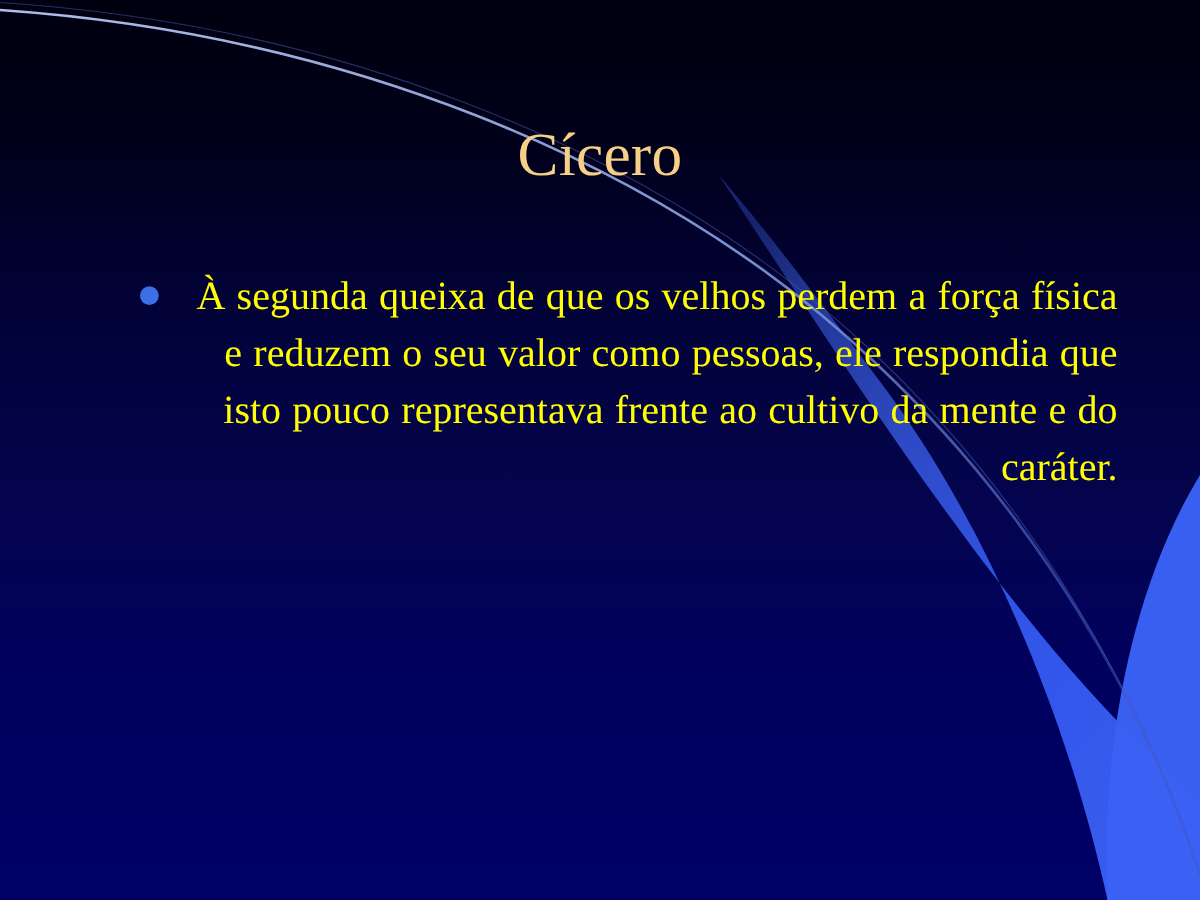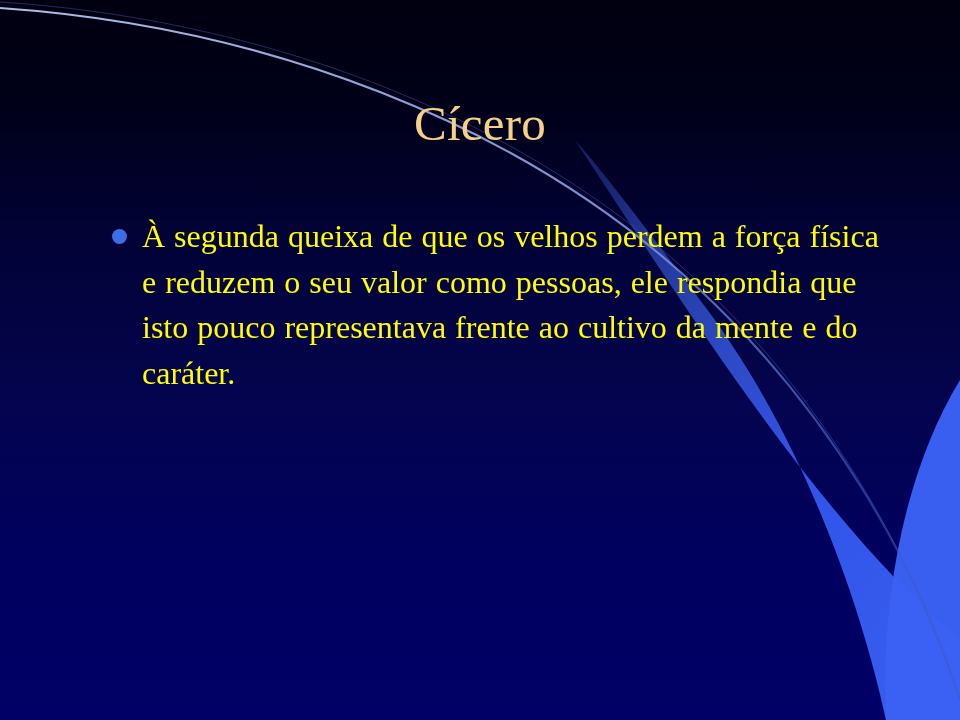--- a/index.html
+++ b/index.html
@@ -60,21 +60,21 @@
     width: 15px;
     height: 15px;
     border-radius: 50%;
     background: #3a6fe6;
   }
   .bullet-text {
     display: block;
     font-size: 32px;
     line-height: 45.5px;
     color: #ffff00;
-    text-align: left;
+    text-align: right;
     word-spacing: 1px;
   }
 </style>
 </head>
 <body>
 
 <div id="slide">
 
   <svg id="bg-svg" viewBox="0 0 960 720" preserveAspectRatio="none">
     <defs>

